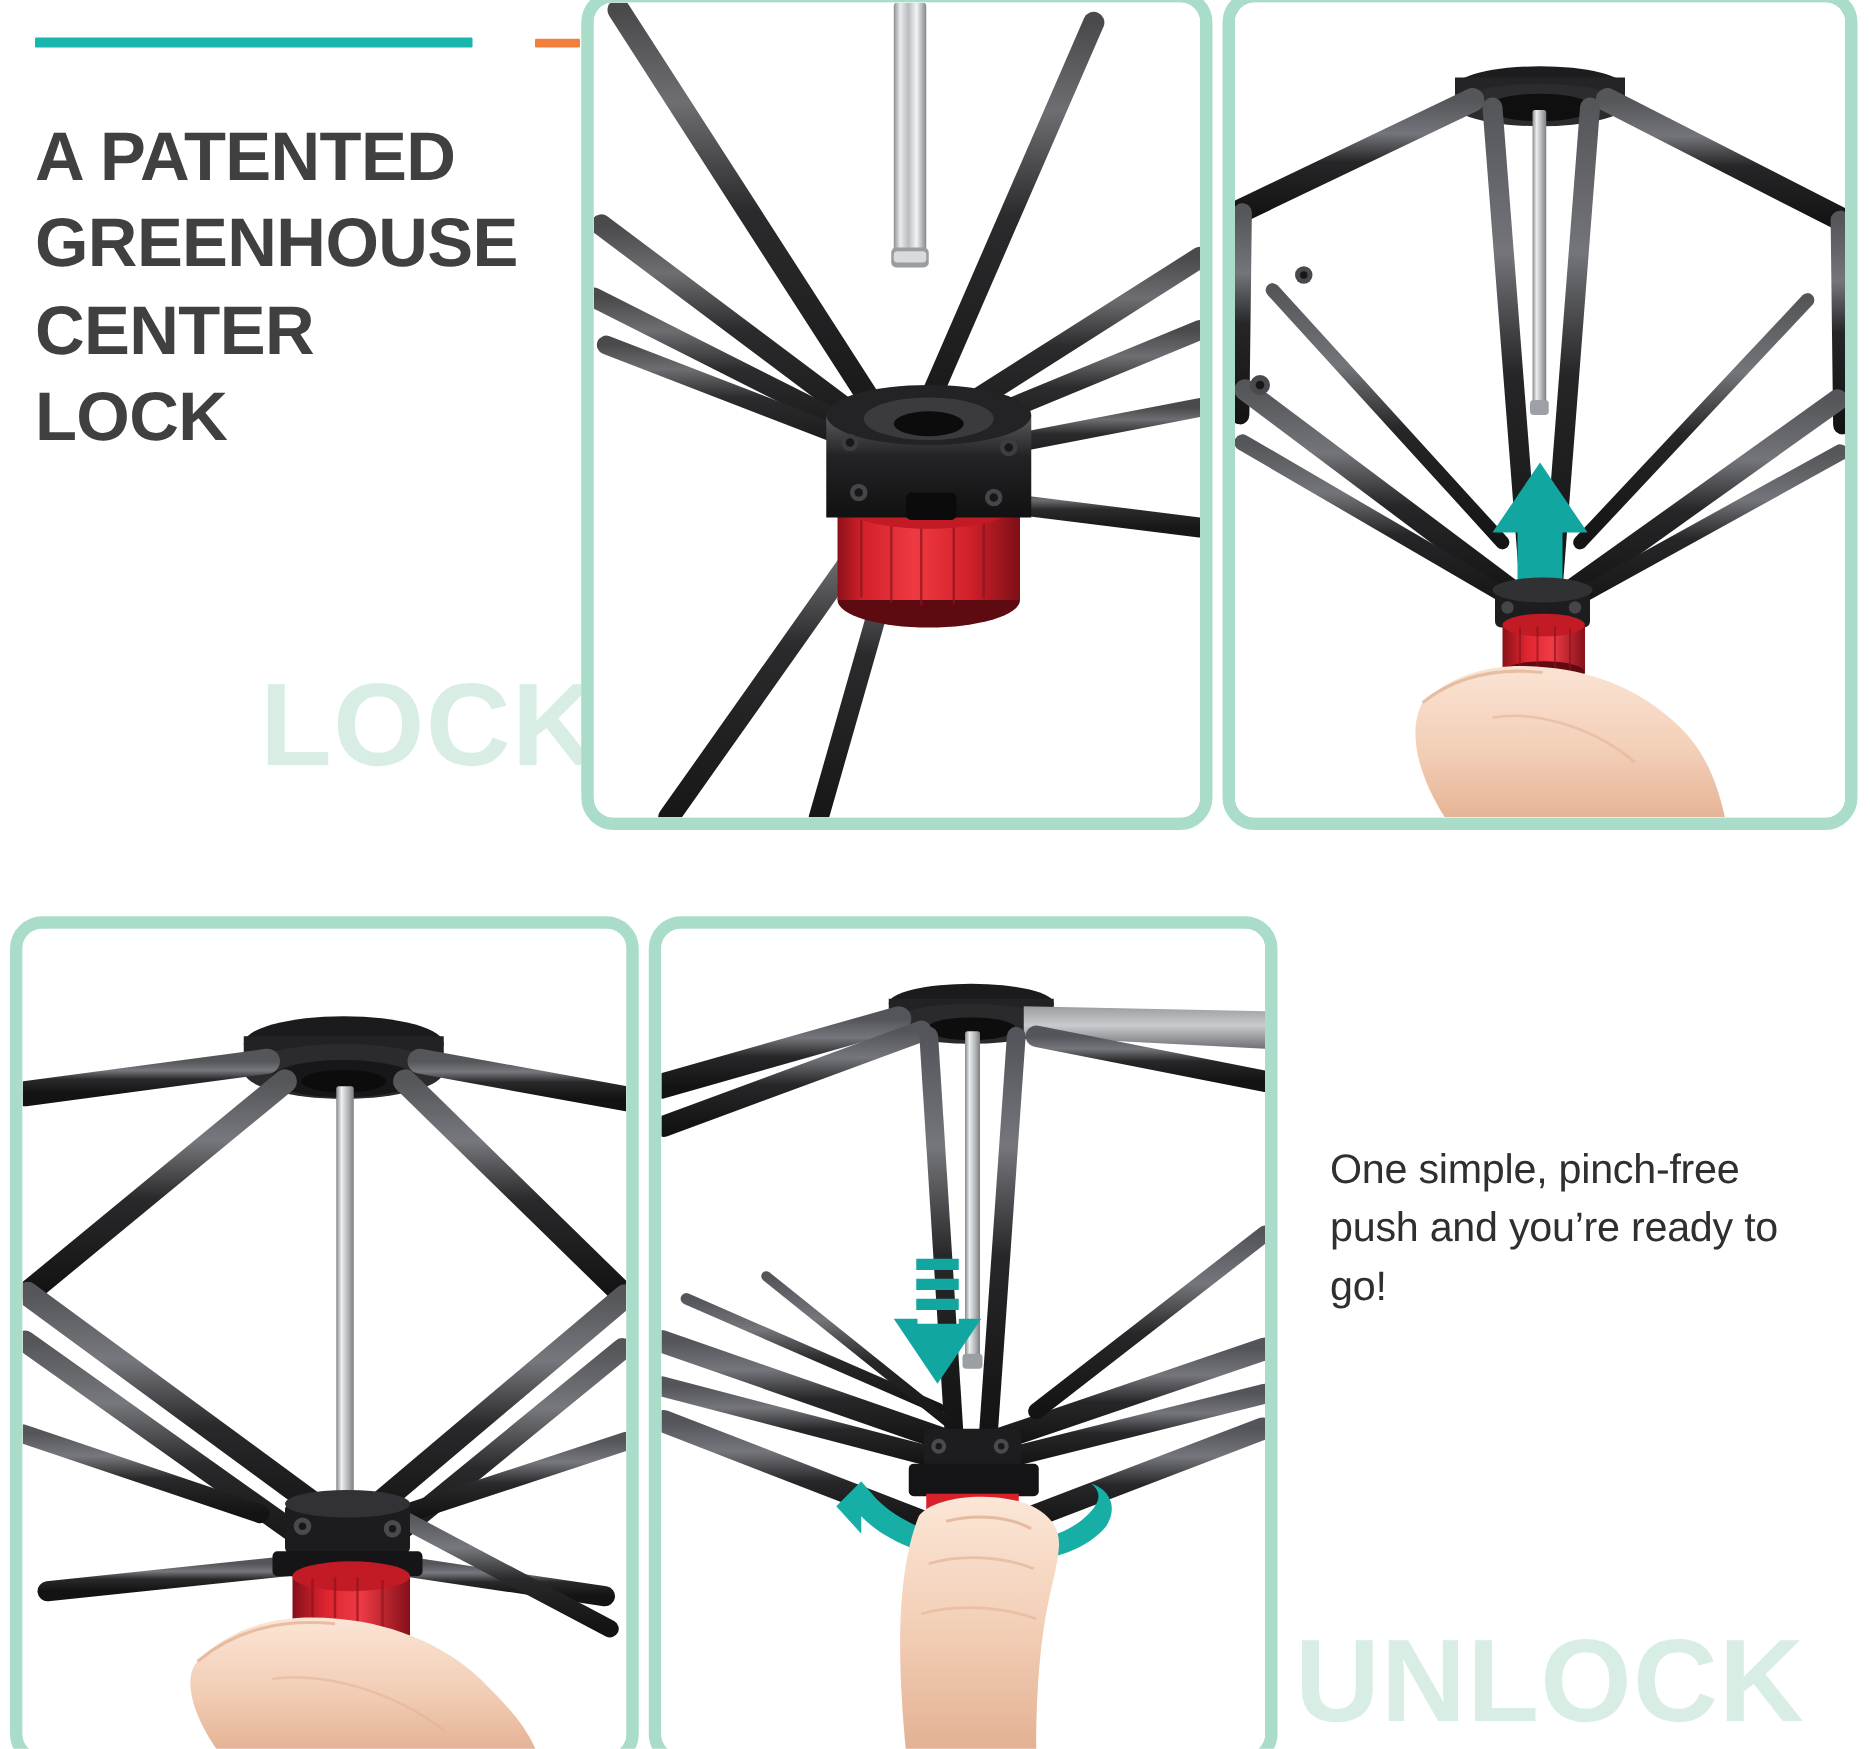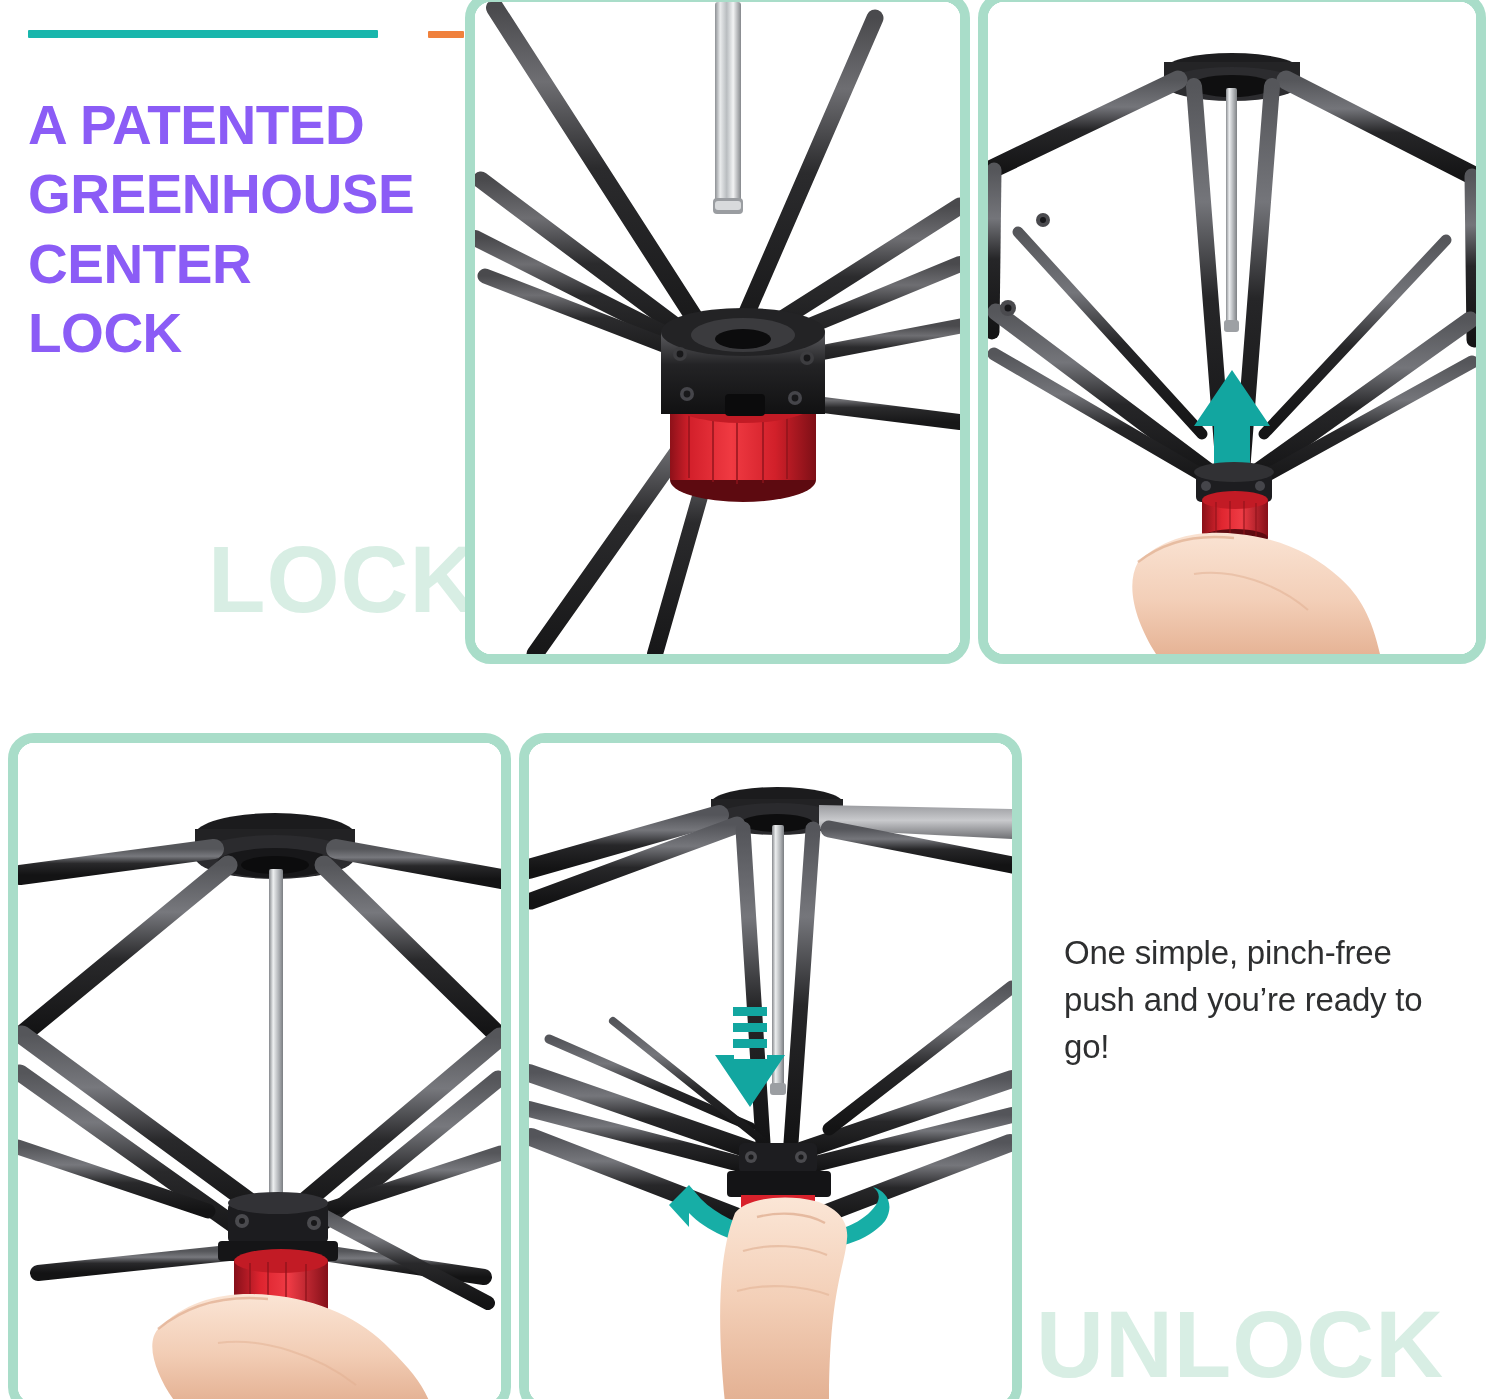--- a/index.html
+++ b/index.html
@@ -62,21 +62,21 @@
     background: #f0813c;
     border-radius: 1px;
   }
   #main-title {
     margin: 0;
     font-family: "Liberation Sans", sans-serif;
     font-weight: 700;
     font-size: 55px;
     line-height: 1.26;
     letter-spacing: -0.5px;
-    color: #8b5cf6;
+    color: #404040;
     text-transform: uppercase;
     white-space: pre-line;
   }
 
   
   .watermark {
     position: absolute;
     font-family: "Liberation Sans", sans-serif;
     font-weight: 700;
     letter-spacing: 1px;
@@ -128,21 +128,21 @@
     font-family: "Liberation Sans", sans-serif;
     font-weight: 700;
     font-size: 41px;
     line-height: 1.1;
     letter-spacing: -0.3px;
     color: #2d2e2f;
     text-transform: uppercase;
     white-space: nowrap;
   }
   #setup-body {
-    margin: 78px 0 0 32px;
+    margin: 60px 0 0 32px;
     font-family: "Liberation Sans", sans-serif;
     font-weight: 400;
     font-size: 33px;
     line-height: 1.42;
     color: #2e2f30;
     letter-spacing: -0.2px;
   }
 
   
   .photo-svg { display: block; width: 100%; height: 100%; }

